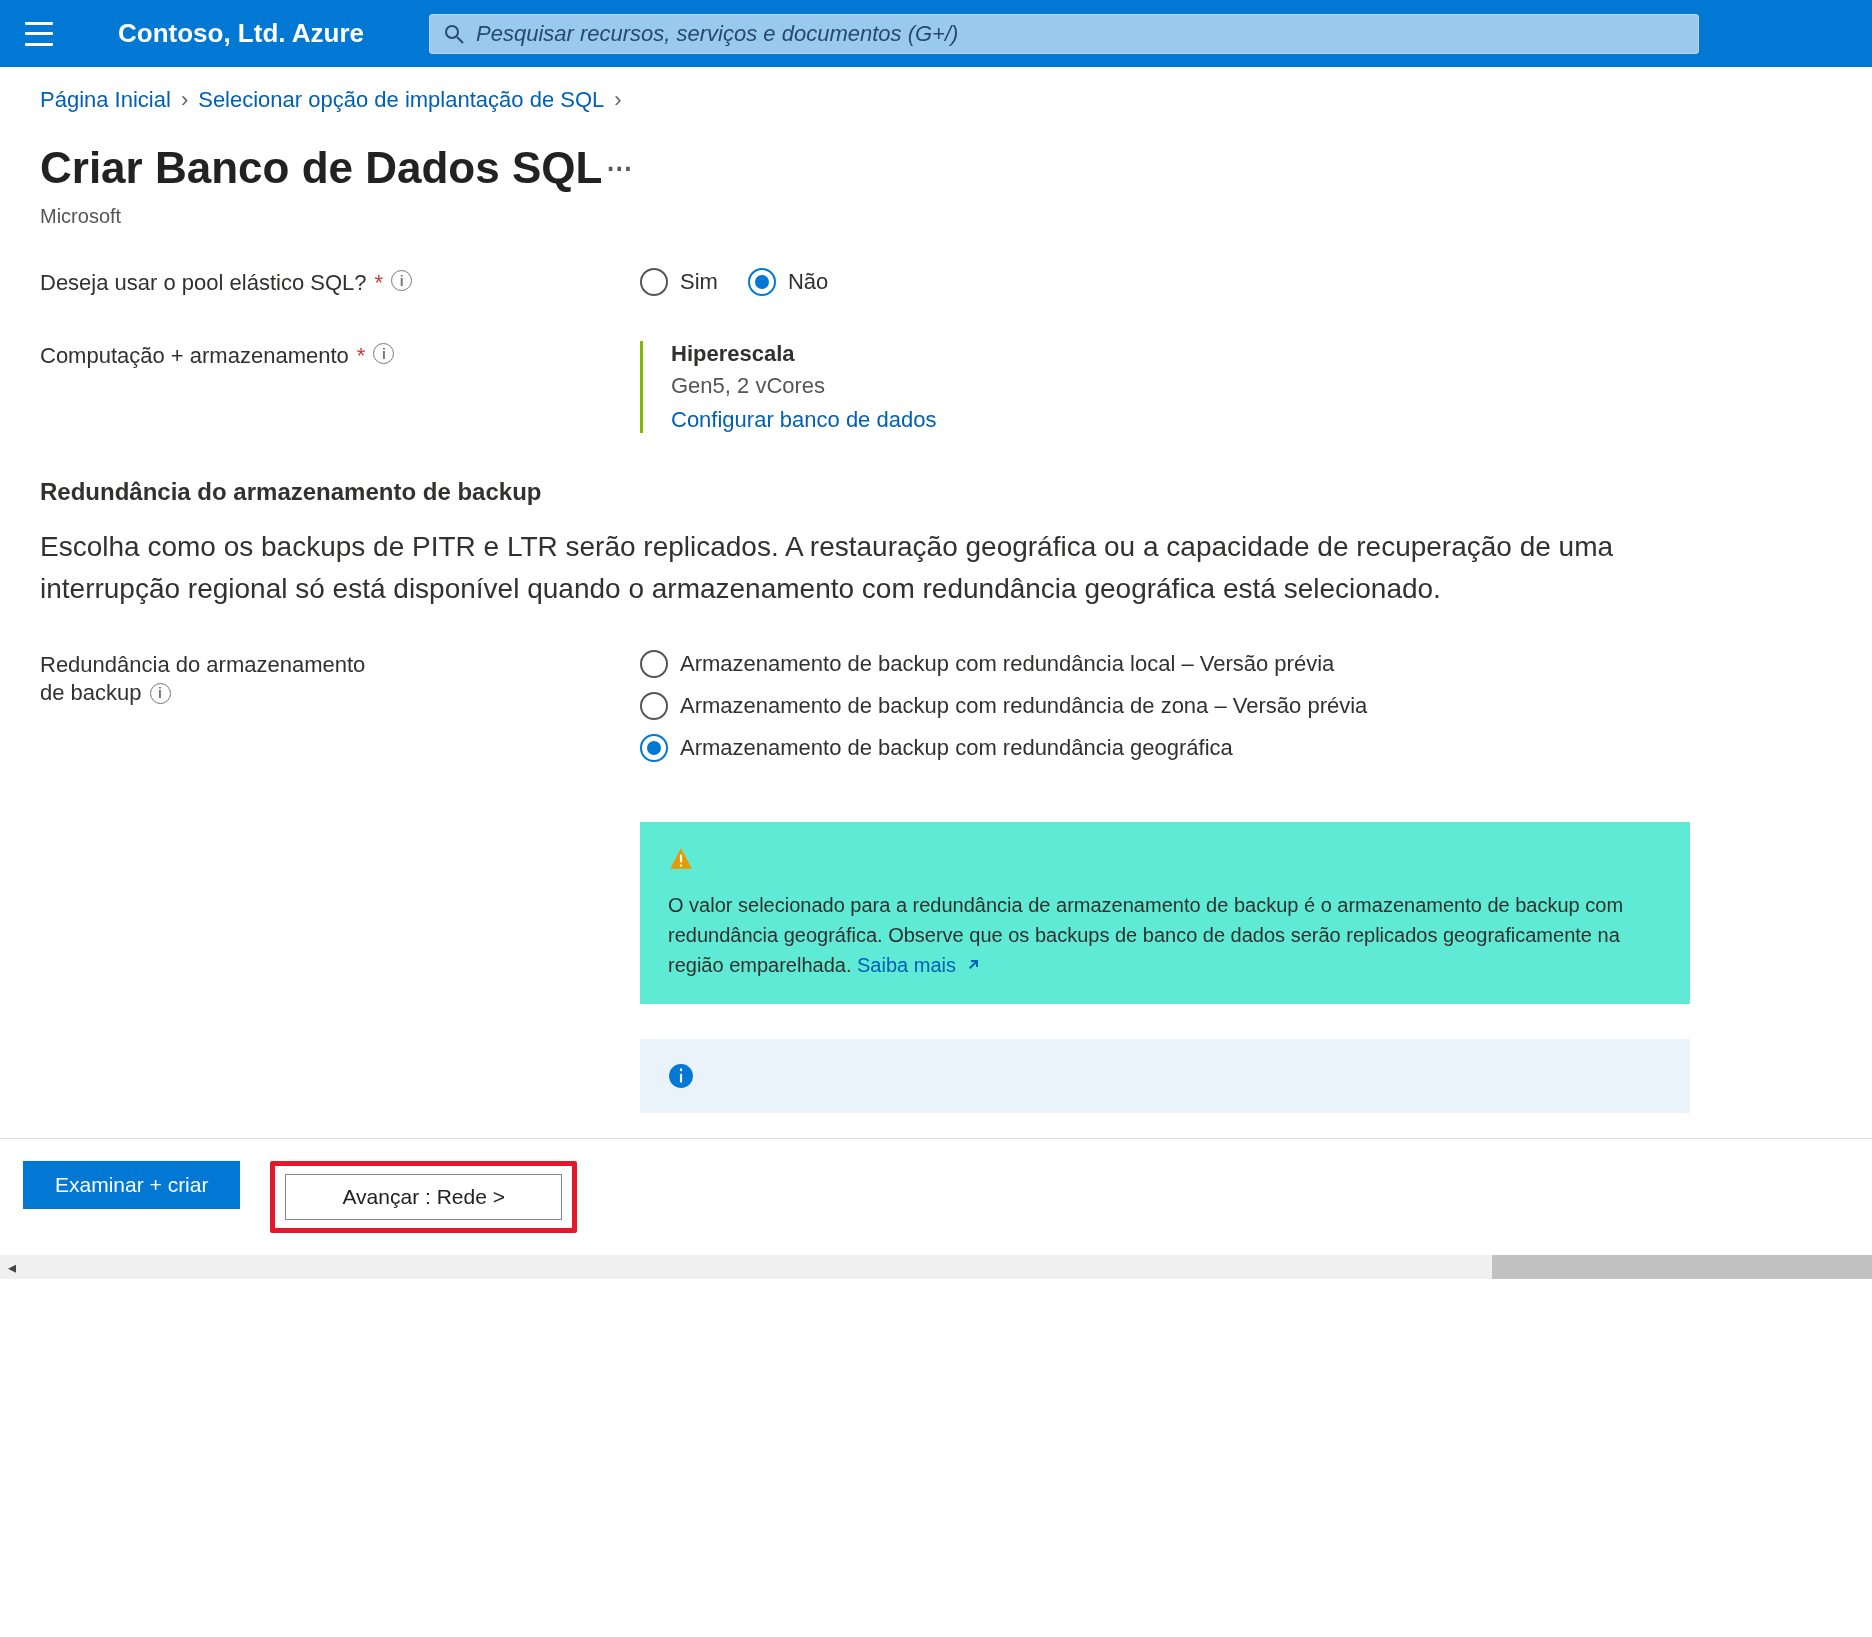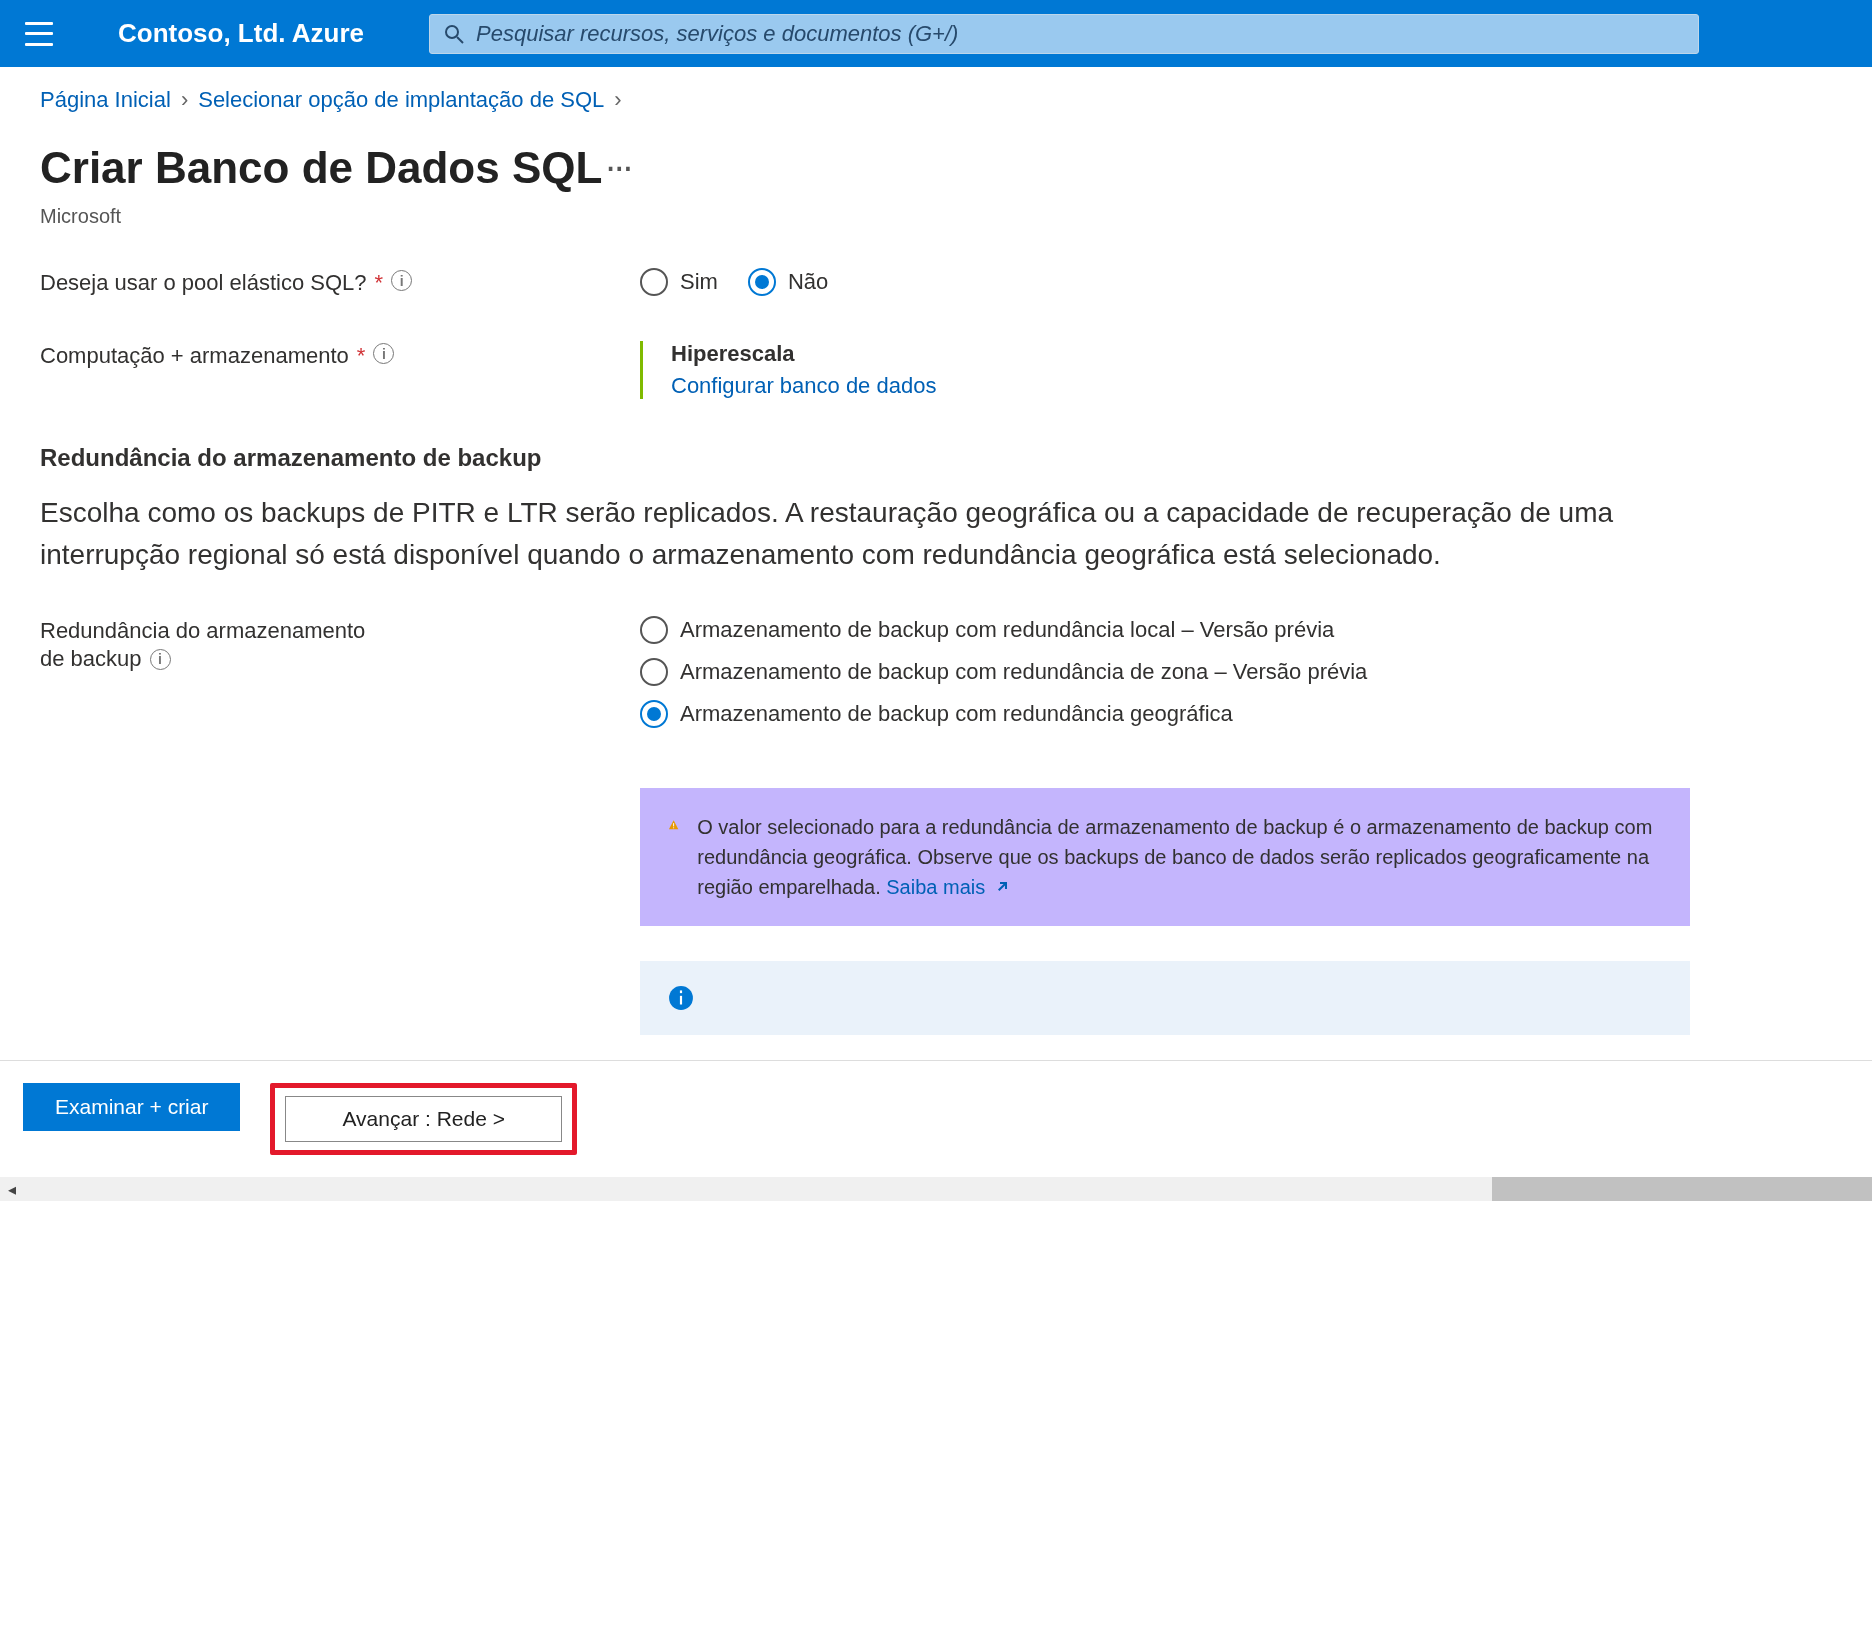--- a/index.html
+++ b/index.html
@@ -103,21 +103,21 @@
     .section-desc {
       font-size:28px; color:#323130; line-height:1.5; margin-bottom:40px;
       max-width: 1700px;
     }
     .radio-vert { display:flex; flex-direction:column; gap:14px; }
     .alert {
       display:flex; gap:18px; padding:24px 28px;
       max-width: 1050px;
       margin-top: 60px;
     }
-    .alert.warning { background:#c4b5fd; }
+    .alert.warning { background:#5eead4;flex-direction:column; }
     .alert.info { background:#eaf2fa; margin-top:35px; }
     .alert-text { font-size:20px; line-height:1.5; color:#323130; }
     .alert-text .link { color:#0060b5; cursor:pointer; }
     .external-icon { display:inline-block; margin-left:4px; }
     .footer {
       position: relative;
       margin-top: 25px;
       border-top: 1px solid #ddd;
       padding: 22px 23px;
       display:flex; gap:30px; align-items:flex-start;
@@ -208,20 +208,21 @@
 
   <div class="form-row">
     <div class="label-col">
       <span>Computação + armazenamento</span>
       <span class="required">*</span>
       <span class="info-icon">i</span>
     </div>
     <div class="value-col">
       <div class="compute-box">
         <div class="h">Hiperescala</div>
+        <div class="sub">Gen5, 2 vCores</div>
         <div class="link">Configurar banco de dados</div>
       </div>
     </div>
   </div>
 
   <div class="section-heading">Redundância do armazenamento de backup</div>
   <div class="section-desc">Escolha como os backups de PITR e LTR serão replicados. A restauração geográfica ou a capacidade de recuperação de uma interrupção regional só está disponível quando o armazenamento com redundância geográfica está selecionado.</div>
 
   <div class="form-row" style="margin-bottom:0;">
     <div class="label-col" style="align-items:flex-start;flex-direction:column;gap:2px;">

